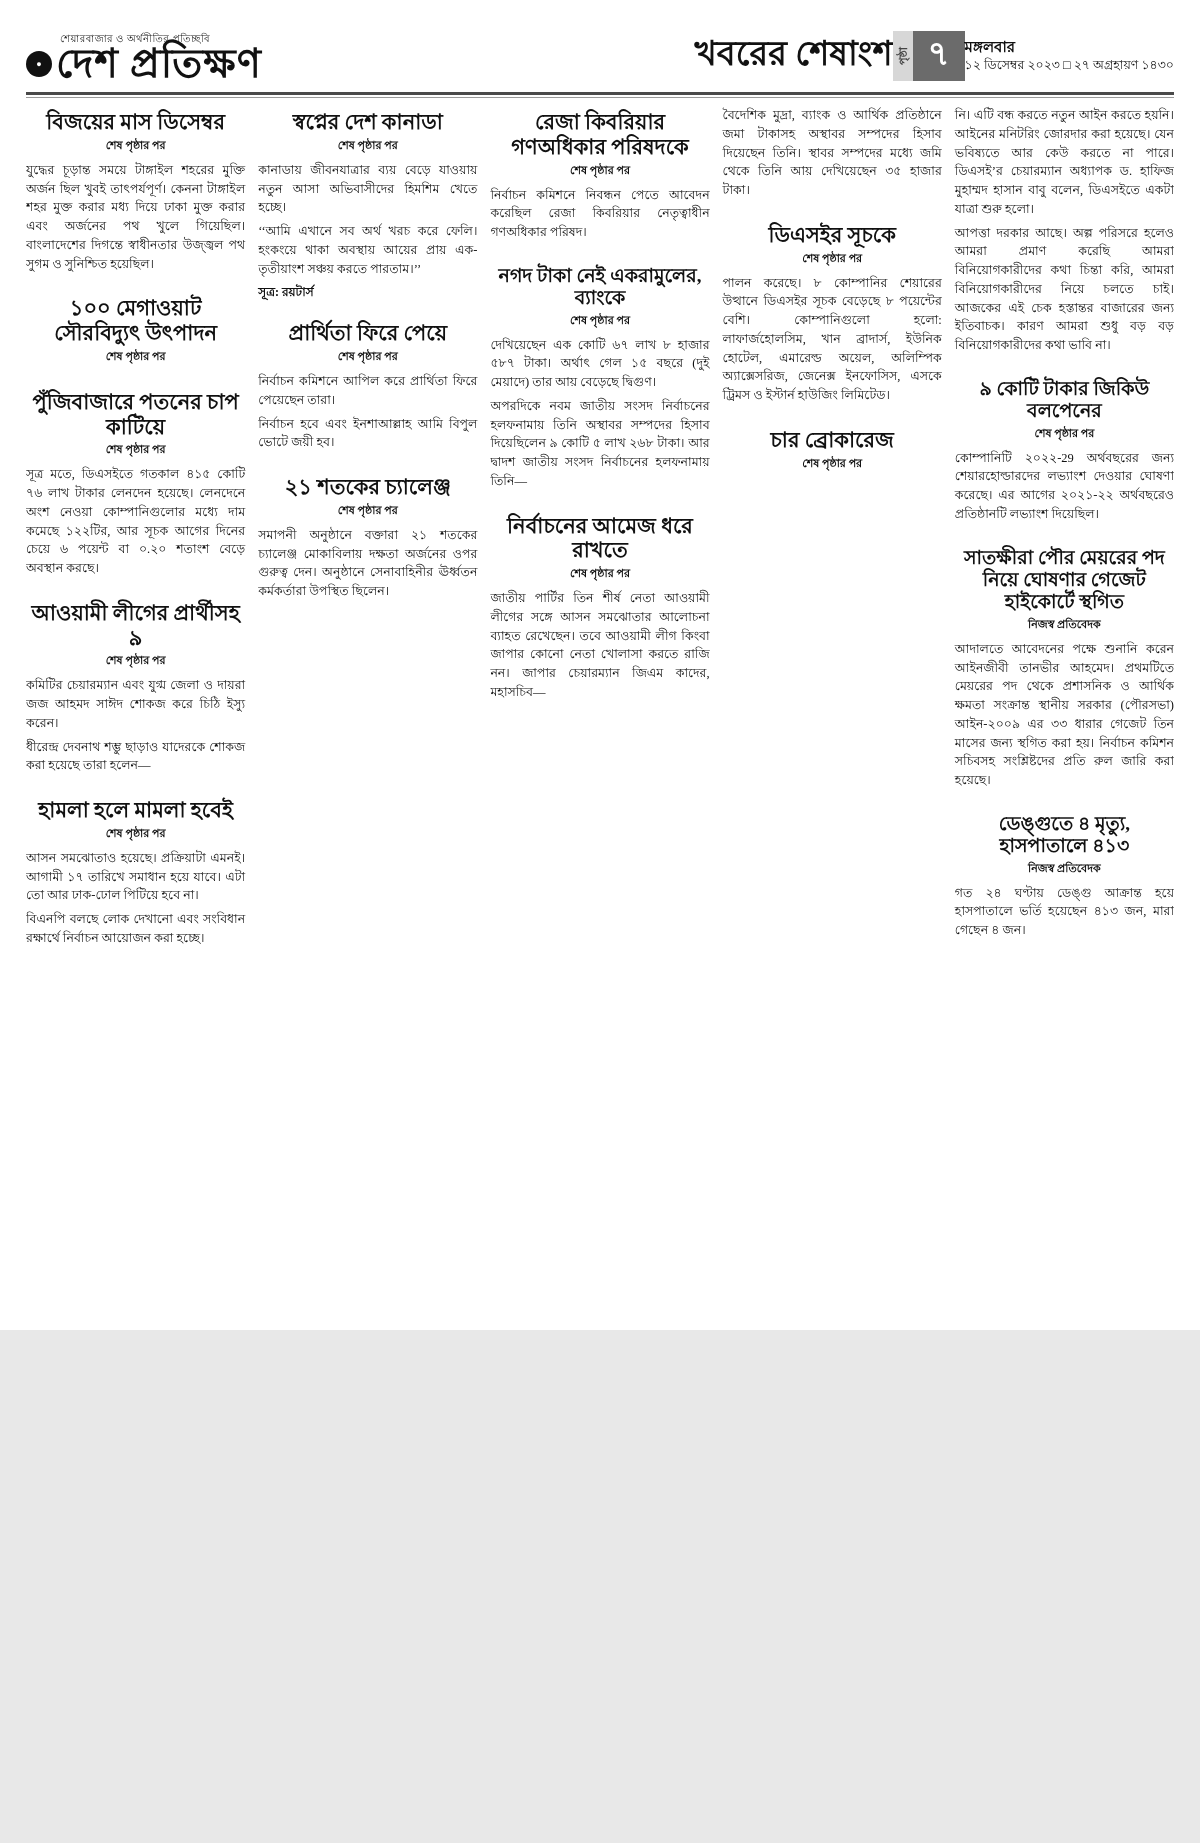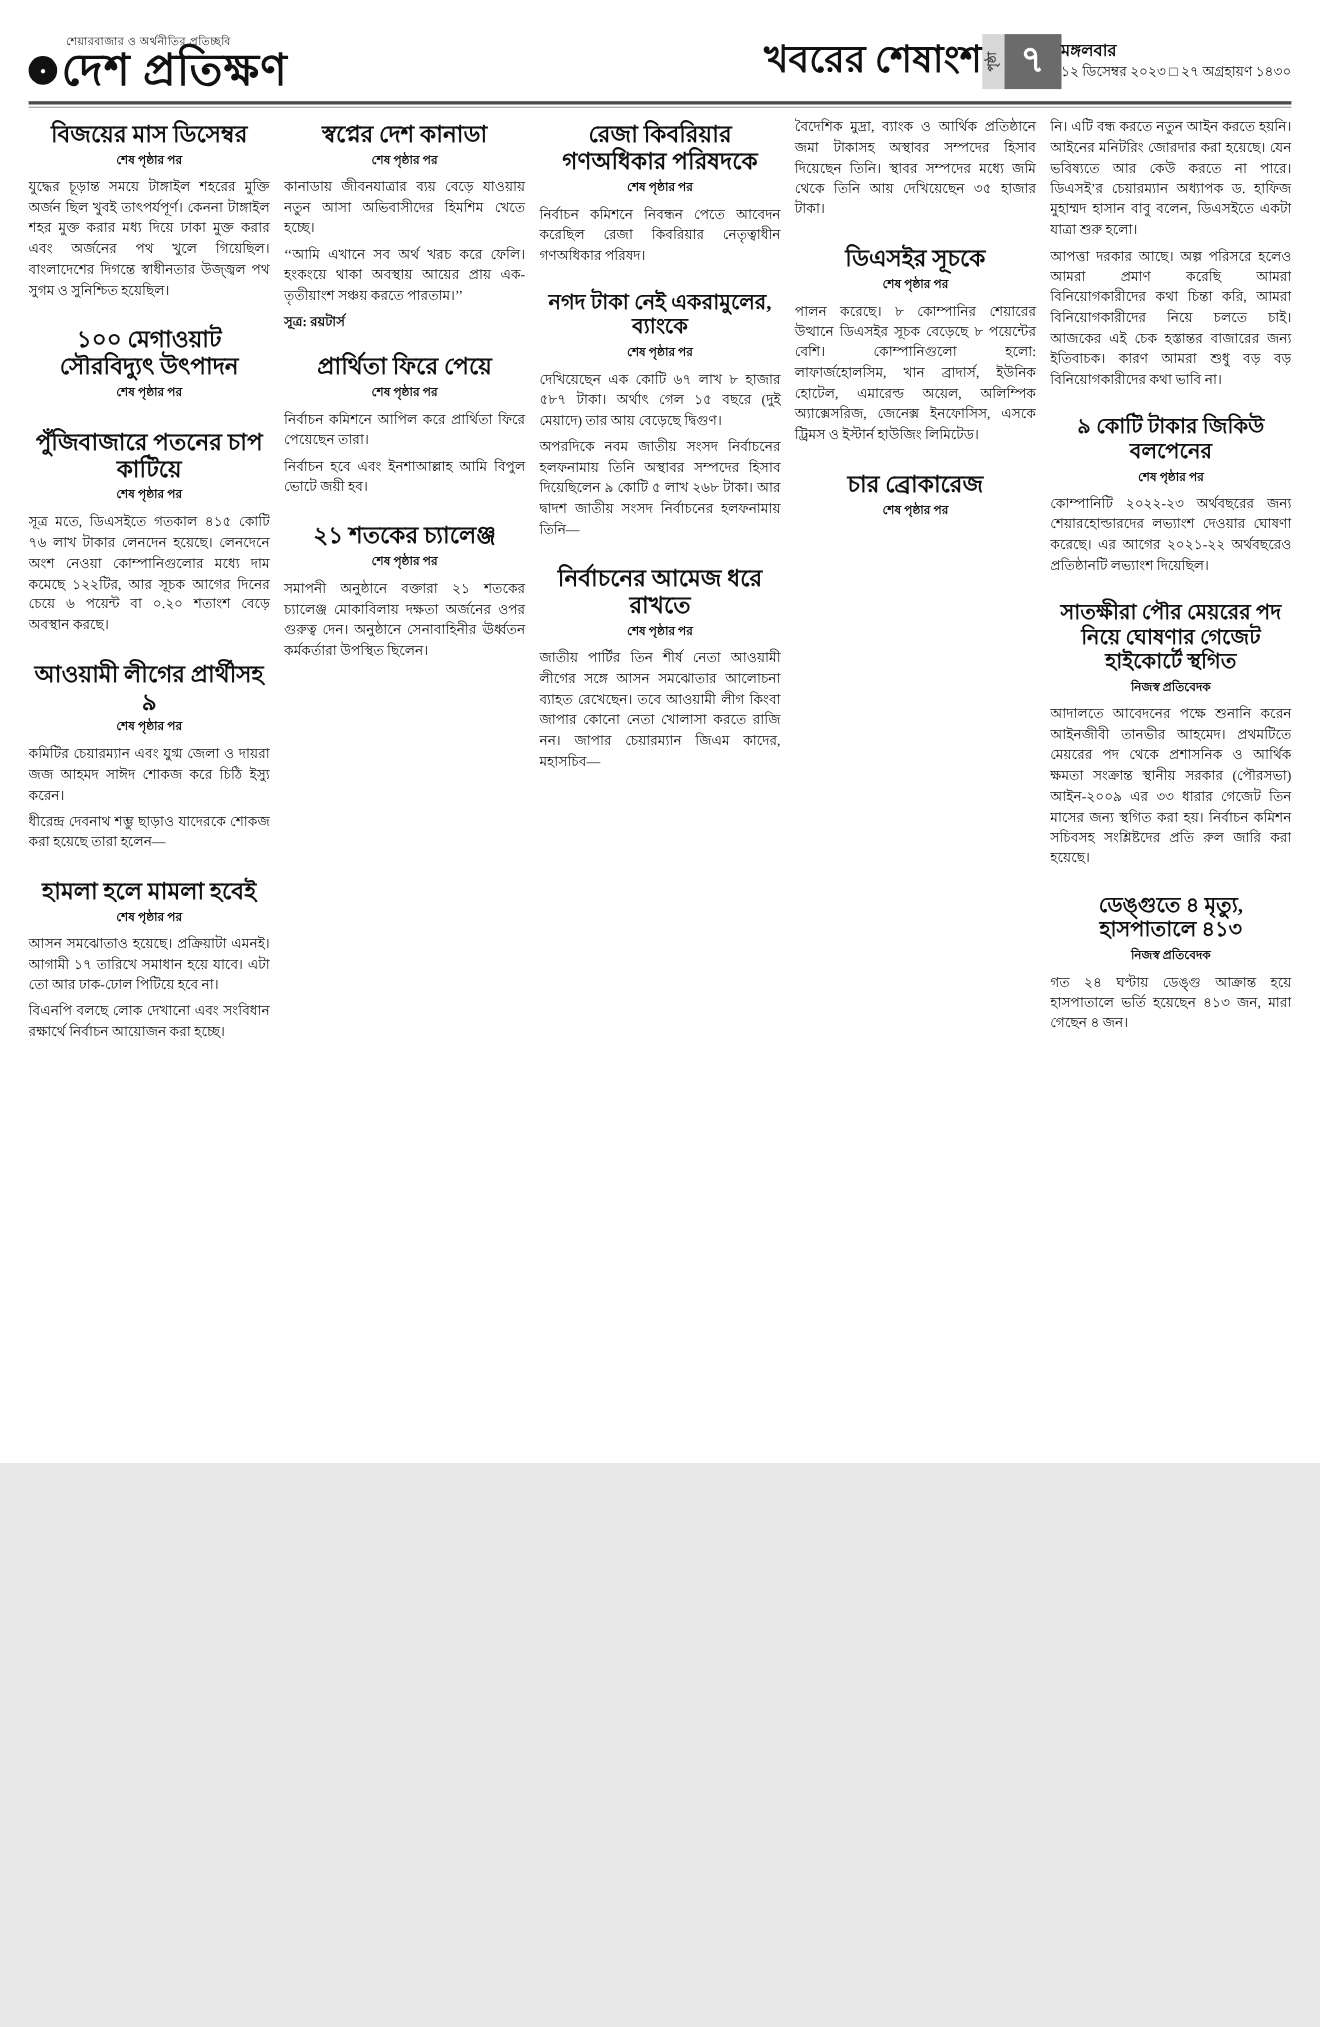--- a/index.html
+++ b/index.html
@@ -154,21 +154,21 @@
     </div>
 
     <div class="col">
       <div class="article">
         <p>নি। এটি বন্ধ করতে নতুন আইন করতে হয়নি। আইনের মনিটরিং জোরদার করা হয়েছে। যেন ভবিষ্যতে আর কেউ করতে না পারে। ডিএসই’র চেয়ারম্যান অধ্যাপক ড. হাফিজ মুহাম্মদ হাসান বাবু বলেন, ডিএসইতে একটা যাত্রা শুরু হলো।</p>
         <p>আপত্তা দরকার আছে। অল্প পরিসরে হলেও আমরা প্রমাণ করেছি আমরা বিনিয়োগকারীদের কথা চিন্তা করি, আমরা বিনিয়োগকারীদের নিয়ে চলতে চাই। আজকের এই চেক হস্তান্তর বাজারের জন্য ইতিবাচক। কারণ আমরা শুধু বড় বড় বিনিয়োগকারীদের কথা ভাবি না।</p>
       </div>
       <div class="article">
         <div class="headline small">৯ কোটি টাকার জিকিউ বলপেনের</div>
         <div class="continued">শেষ পৃষ্ঠার পর</div>
-        <p>কোম্পানিটি ২০২২-২৩ অর্থবছরের জন্য শেয়ারহোল্ডারদের লভ্যাংশ দেওয়ার ঘোষণা করেছে। এর আগের ২০২১-২২ অর্থবছরেও প্রতিষ্ঠানটি লভ্যাংশ দিয়েছিল।</p>
+        <p>কোম্পানিটি ২০২২-29 অর্থবছরের জন্য শেয়ারহোল্ডারদের লভ্যাংশ দেওয়ার ঘোষণা করেছে। এর আগের ২০২১-২২ অর্থবছরেও প্রতিষ্ঠানটি লভ্যাংশ দিয়েছিল।</p>
       </div>
       <div class="article">
         <div class="headline small">সাতক্ষীরা পৌর মেয়রের পদ নিয়ে ঘোষণার গেজেট হাইকোর্টে স্থগিত</div>
         <div class="byline">নিজস্ব প্রতিবেদক</div>
         <p>আদালতে আবেদনের পক্ষে শুনানি করেন আইনজীবী তানভীর আহমেদ। প্রথমটিতে মেয়রের পদ থেকে প্রশাসনিক ও আর্থিক ক্ষমতা সংক্রান্ত স্থানীয় সরকার (পৌরসভা) আইন-২০০৯ এর ৩৩ ধারার গেজেট তিন মাসের জন্য স্থগিত করা হয়। নির্বাচন কমিশন সচিবসহ সংশ্লিষ্টদের প্রতি রুল জারি করা হয়েছে।</p>
       </div>
       <div class="article">
         <div class="headline small">ডেঙ্গুতে ৪ মৃত্যু, হাসপাতালে ৪১৩</div>
         <div class="byline">নিজস্ব প্রতিবেদক</div>
         <p>গত ২৪ ঘণ্টায় ডেঙ্গু আক্রান্ত হয়ে হাসপাতালে ভর্তি হয়েছেন ৪১৩ জন, মারা গেছেন ৪ জন।</p>

